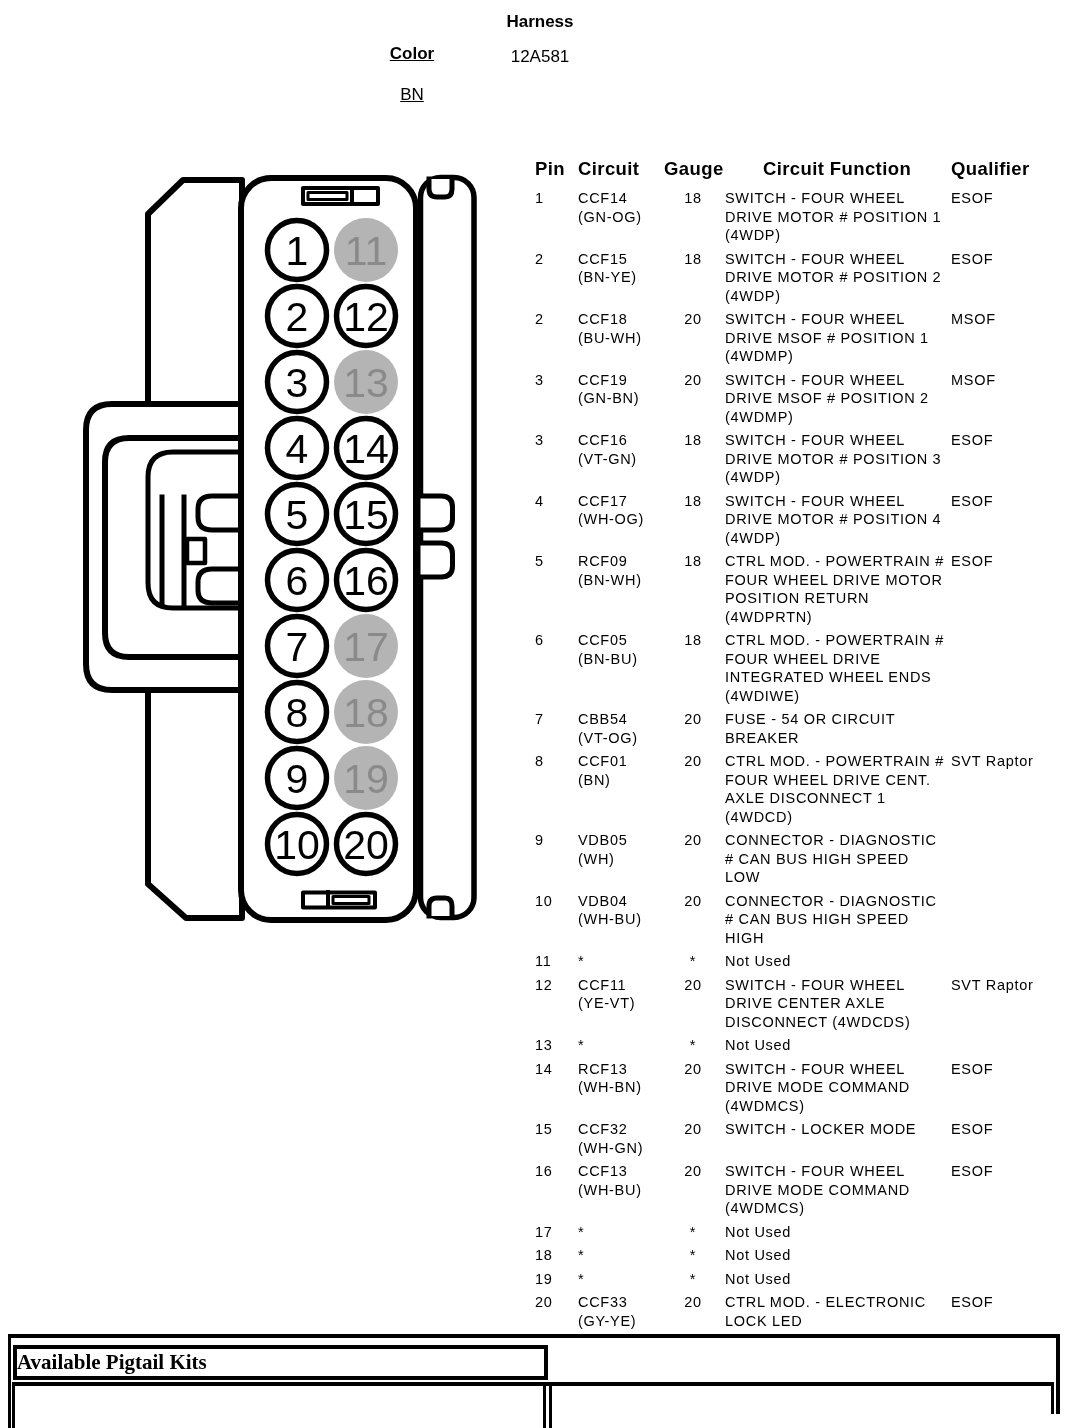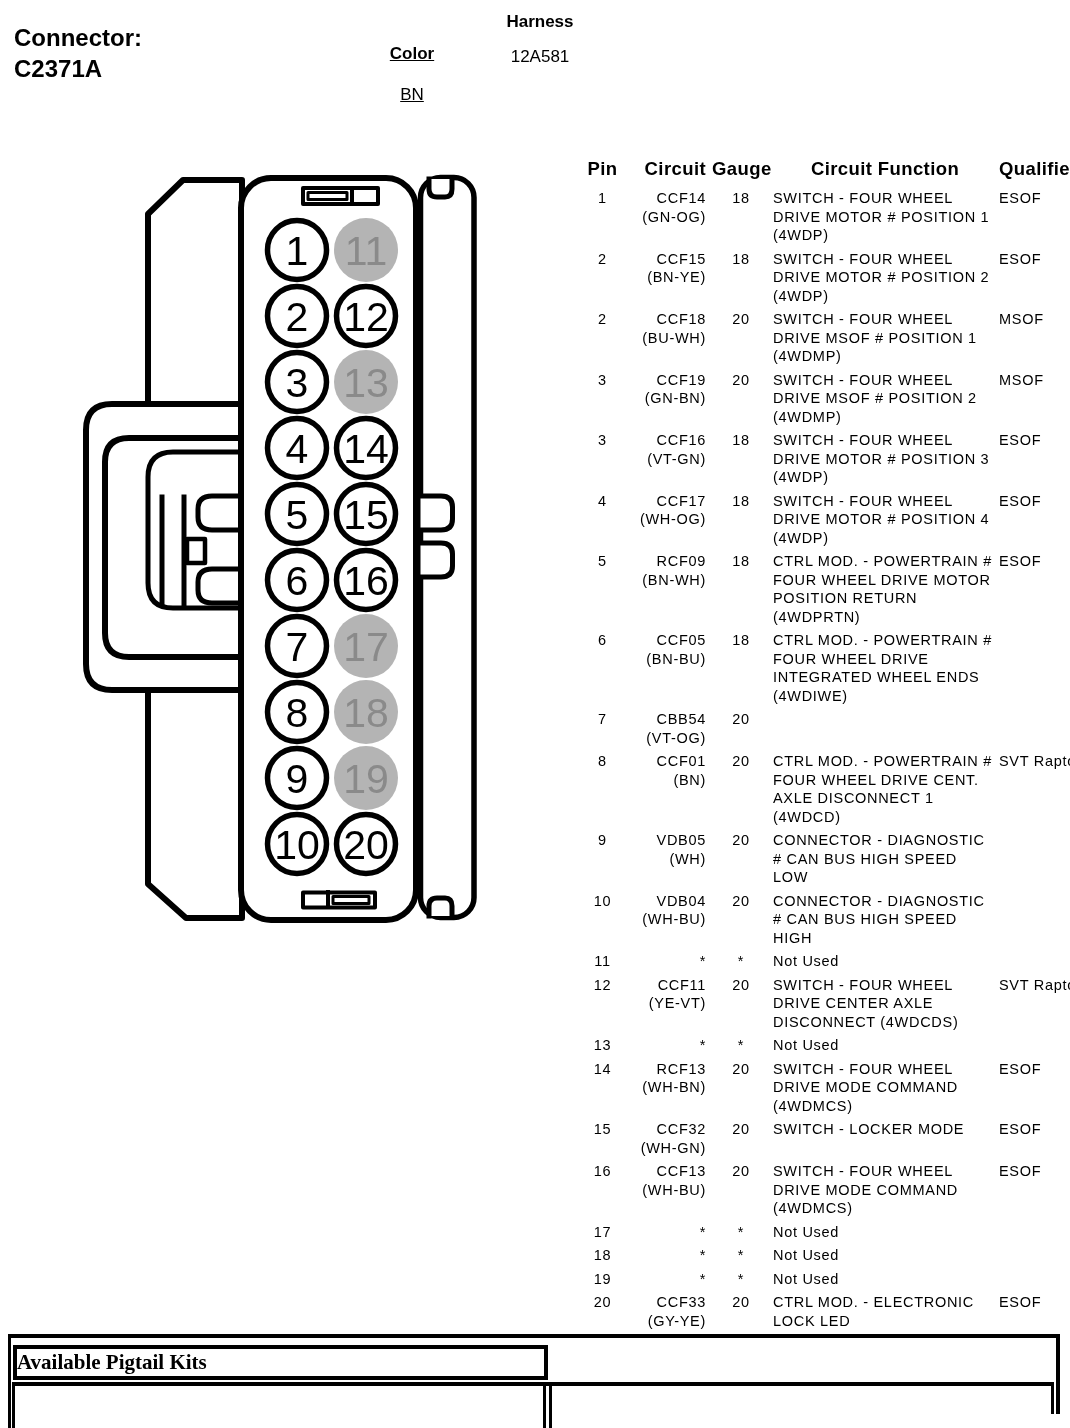--- a/index.html
+++ b/index.html
@@ -22,22 +22,22 @@
   #basepart-col .hdr-value{margin-top:9px;}
   #pigtail-col{left:843px;top:12px;width:185px;}
   #pigtail-col .hdr-value{margin-top:9px;}
   #desc-col .hdr-value{margin-top:6px;}
 
   
   #pin-table{position:absolute;left:535px;top:158px;width:532px;}
   .thead{display:flex;font-weight:bold;font-size:18.5px;letter-spacing:.4px;margin-bottom:9px;}
   .trow{display:flex;font-size:14.5px;line-height:18.5px;letter-spacing:.7px;
         padding-bottom:5px;align-items:flex-start;}
-  .c-pin{width:39px;text-align:center;flex:none;margin-left:48px;}
-  .c-circuit{width:80px;margin-left:4px;text-align:right;flex:none;}
+  .c-pin{width:39px;flex:none;}
+  .c-circuit{width:80px;margin-left:4px;text-align:left;flex:none;}
   .c-gauge{width:58px;margin-left:6px;text-align:center;flex:none;}
   .c-func{width:224px;margin-left:3px;flex:none;}
   .c-qual{width:96px;margin-left:2px;flex:none;}
   .thead .c-func{text-align:center;}
 
   
   #connector-svg{position:absolute;left:70px;top:163px;}
   #connector-svg text{font-family:"Liberation Sans", sans-serif;}
 
   
@@ -45,24 +45,20 @@
   #pigtail-title-box{position:absolute;left:13px;top:1345px;width:535px;height:35px;
        border:4px solid #000;box-sizing:border-box;}
   #pigtail-title-box span{display:block;font-family:"Liberation Serif", serif;
        font-weight:bold;font-size:21px;line-height:26px;white-space:nowrap;}
 </style>
 </head>
 <body>
 
 <div id="page">
 
-  <div id="connector-block" class="abs">
-    <div>Connector:</div>
-    <div>C2371A</div>
-  </div>
 
 
   <div id="color-col" class="abs center">
     <div class="hdr-label">Color</div>
     <div class="hdr-value">BN</div>
   </div>
 
   <div id="harness-col" class="abs center">
     <div class="hdr-label">Harness</div>
     <div class="hdr-value">12A581</div>
@@ -306,20 +302,24 @@
           </div>
           <div class="c-qual"></div>
         </div>
         <div class="trow">
           <div class="c-pin">7</div>
           <div class="c-circuit">
             <div class="">CBB54</div>
             <div class="">(VT-OG)</div>
           </div>
           <div class="c-gauge">20</div>
+          <div class="c-func">
+            <div class="">FUSE - 54 OR CIRCUIT</div>
+            <div class="">BREAKER</div>
+          </div>
           <div class="c-qual"></div>
         </div>
         <div class="trow">
           <div class="c-pin">8</div>
           <div class="c-circuit">
             <div class="">CCF01</div>
             <div class="">(BN)</div>
           </div>
           <div class="c-gauge">20</div>
           <div class="c-func">

